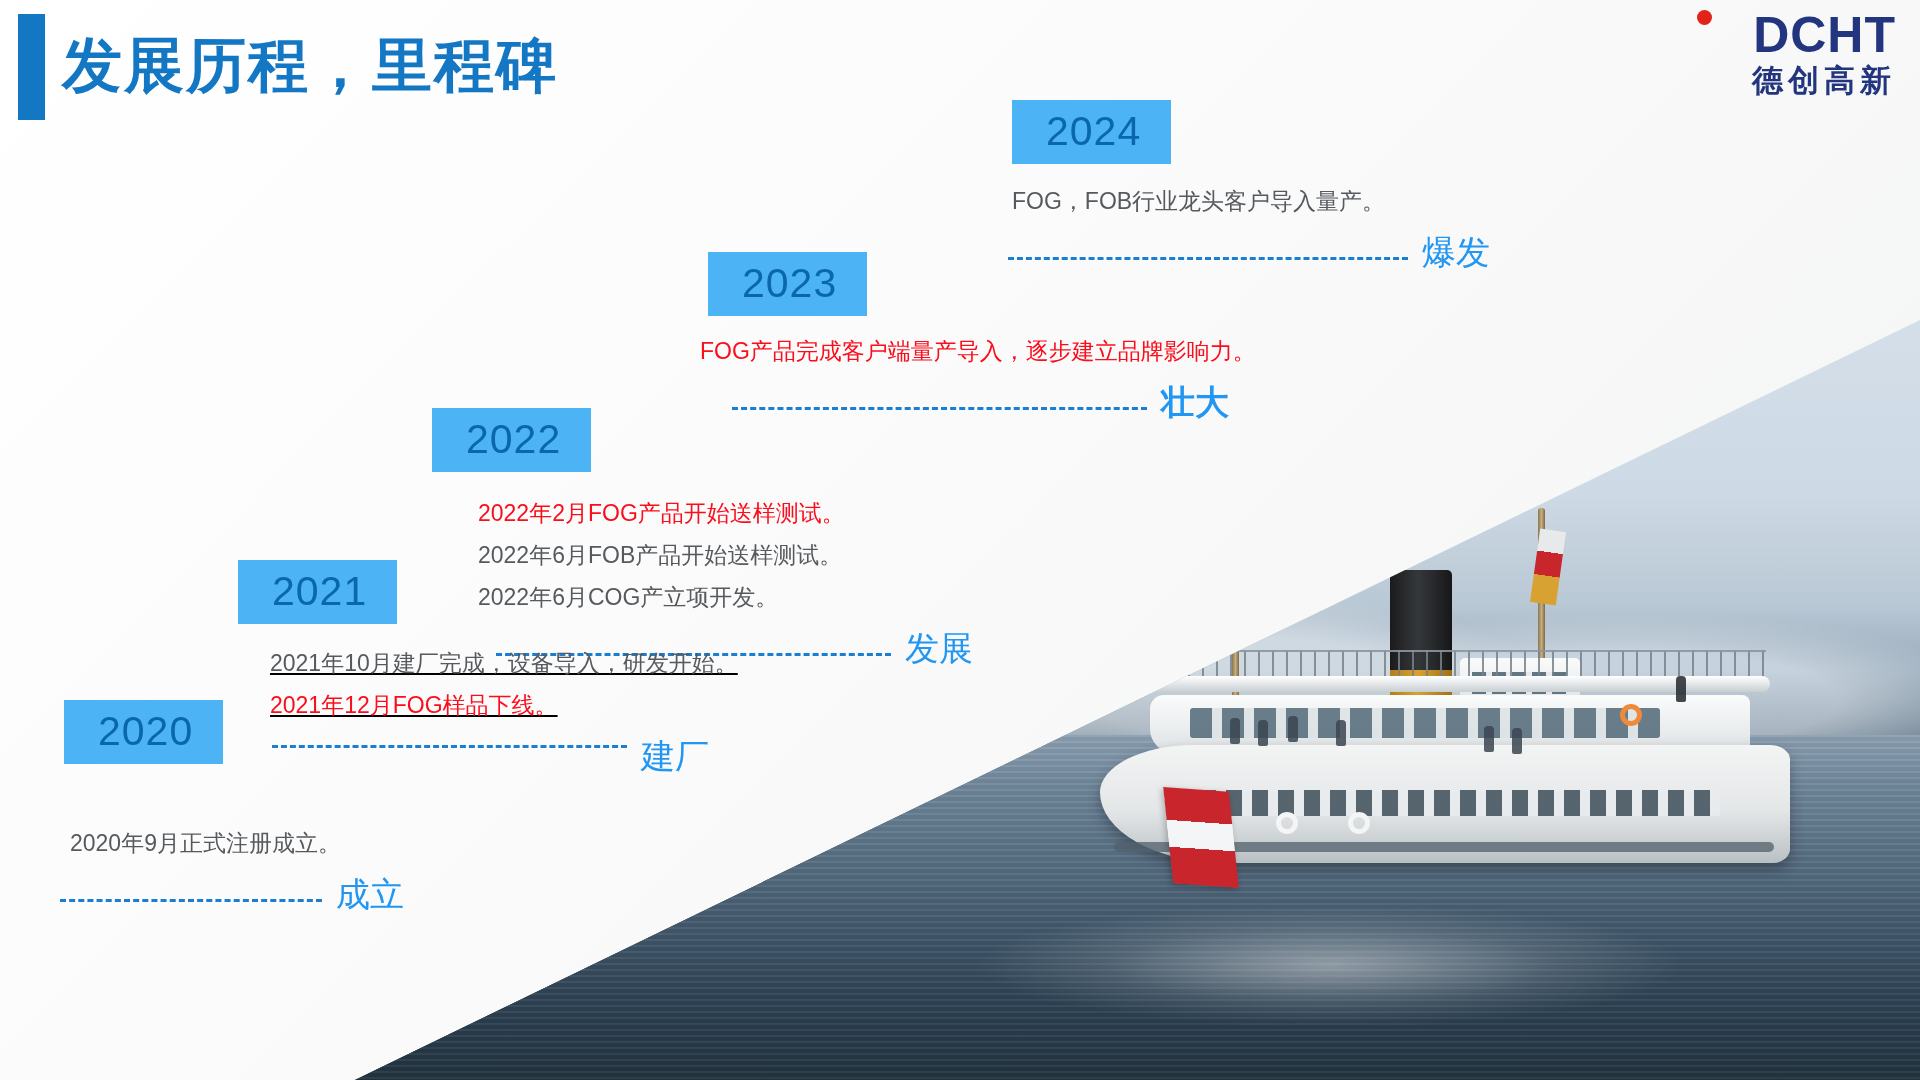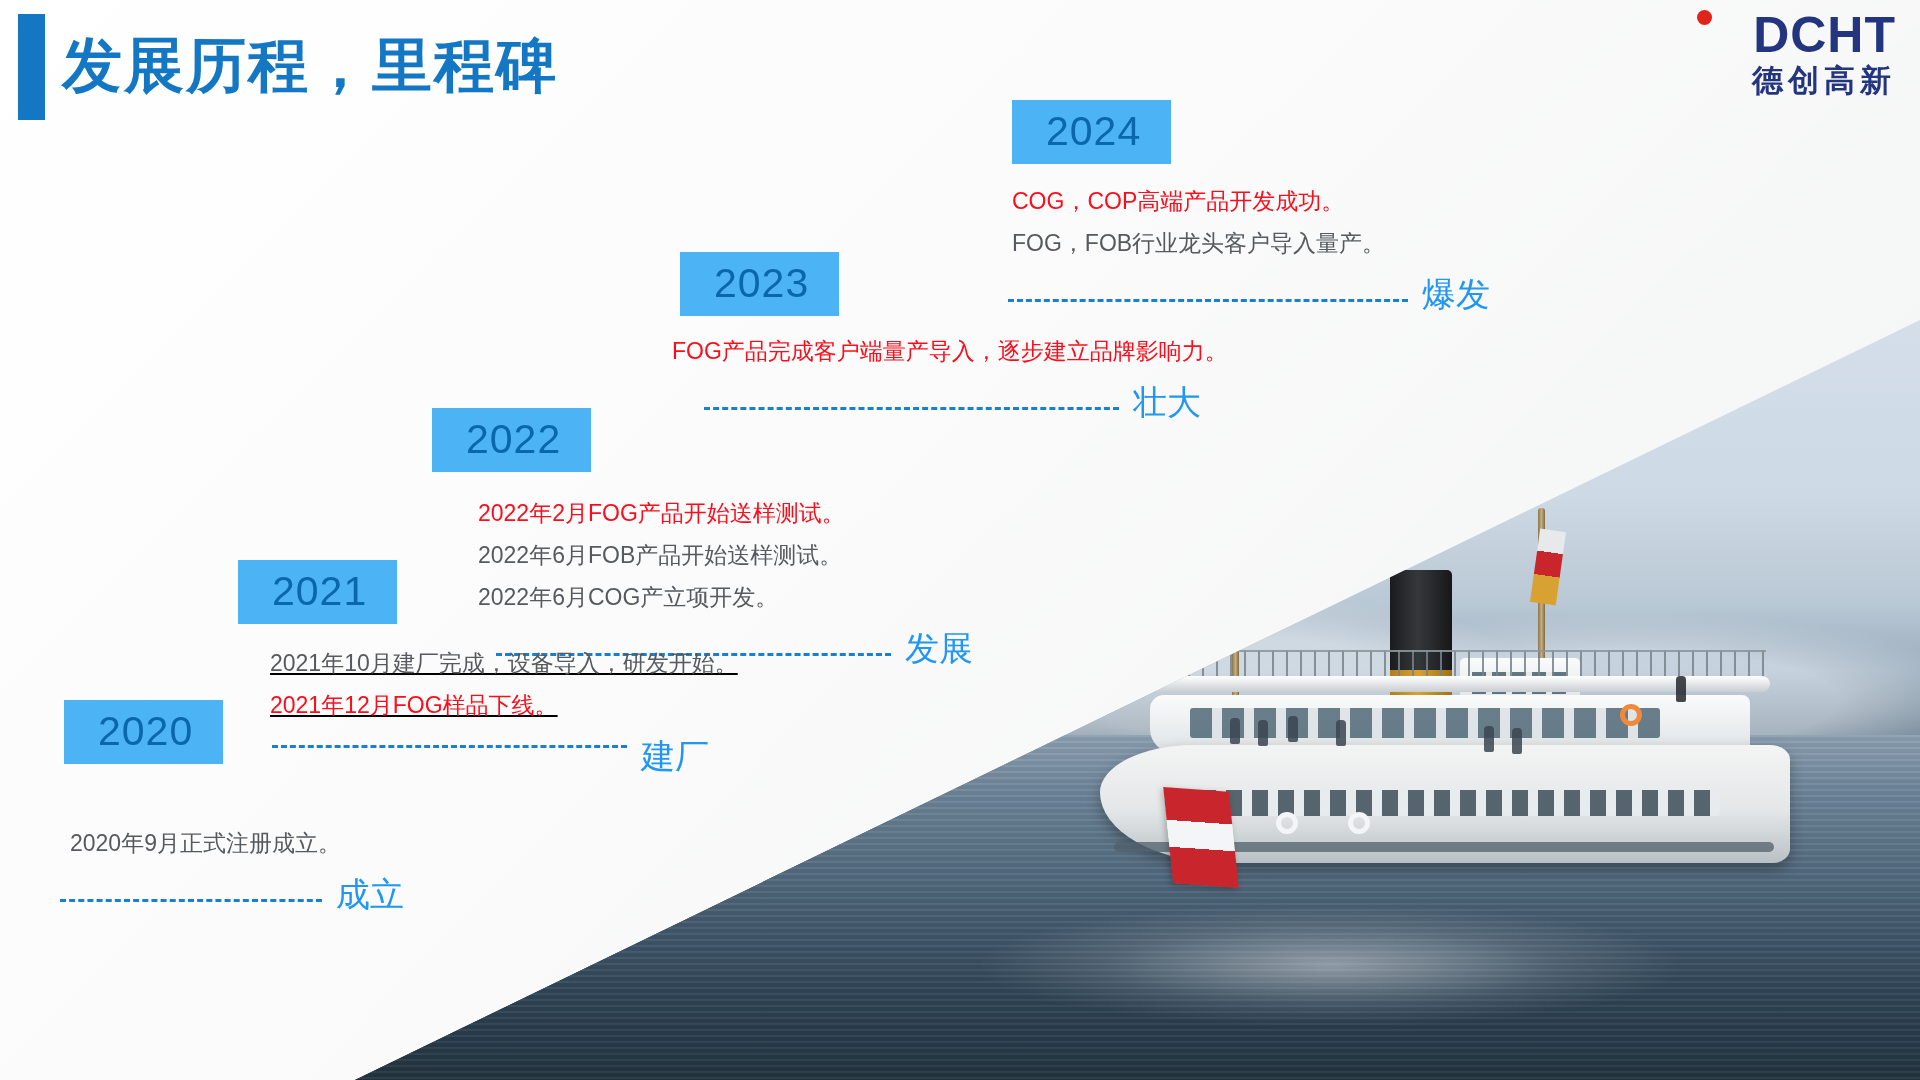--- a/index.html
+++ b/index.html
@@ -194,21 +194,21 @@
   }
   .phase {
     color: #2196f3; font-size: 34px; line-height: 36px; white-space: nowrap;
     transform: translateY(10px);
   }
 
   
   #ms-2024 { left: 1000px; top: 100px; }
   #ms-2024 .badge-wrap { padding-left: 12px; }
   #ms-2024 .dashline { width: 400px; }
-  #ms-2023 { left: 672px; top: 252px; }
+  #ms-2023 { left: 700px; top: 252px; }
   #ms-2023 .badge-wrap { padding-left: 8px; }
   #ms-2023 .dashline { width: 415px; }
   #ms-2023 .lines { margin-top: 14px; }
   #ms-2022 { left: 420px; top: 408px; }
   #ms-2022 .badge-wrap { padding-left: 12px; }
   #ms-2022 .dashline { width: 395px; }
   #ms-2022 .lines { margin-top: 20px; }
   #ms-2021 { left: 226px; top: 560px; }
   #ms-2021 .badge-wrap { padding-left: 12px; }
   #ms-2021 .dashline { width: 355px; }
@@ -218,21 +218,21 @@
   #ms-2020 .dashline { width: 262px; }
   #ms-2020 .lines { margin-top: 58px; }
 
   
   #ms-2024 .lines { padding-left: 12px; }
   #ms-2023 .lines { padding-left: 0px; }
   #ms-2022 .lines { padding-left: 58px; }
   #ms-2021 .lines { padding-left: 44px; }
   #ms-2020 .lines { padding-left: 18px; }
   #ms-2024 .dash-row { padding-left: 8px; }
-  #ms-2023 .dash-row { padding-left: 32px; }
+  #ms-2023 .dash-row { padding-left: 32px; font-weight: bold; }
   #ms-2022 .dash-row { padding-left: 76px; }
   #ms-2021 .dash-row { padding-left: 46px; align-items: center; }
   #ms-2020 .dash-row { padding-left: 8px; align-items: flex-end; }
 </style>
 </head>
 <body>
 
 <div id="slide">
 
   <div id="photo-region">
@@ -278,21 +278,20 @@
       <span>DCHT</span>
     </div>
     <div id="logo-cn">德创高新</div>
   </div>
 
   <div class="milestone" id="ms-2024">
     <div class="badge-wrap">
       <span class="year-badge">2024</span>
     </div>
     <div class="lines">
-      <div class="line red">COG，COP高端产品开发成功。</div>
       <div class="line grey">FOG，FOB行业龙头客户导入量产。</div>
     </div>
     <div class="dash-row">
       <div class="dashline"></div>
       <div class="phase">爆发</div>
     </div>
   </div>
 
   <div class="milestone" id="ms-2023">
     <div class="badge-wrap">

